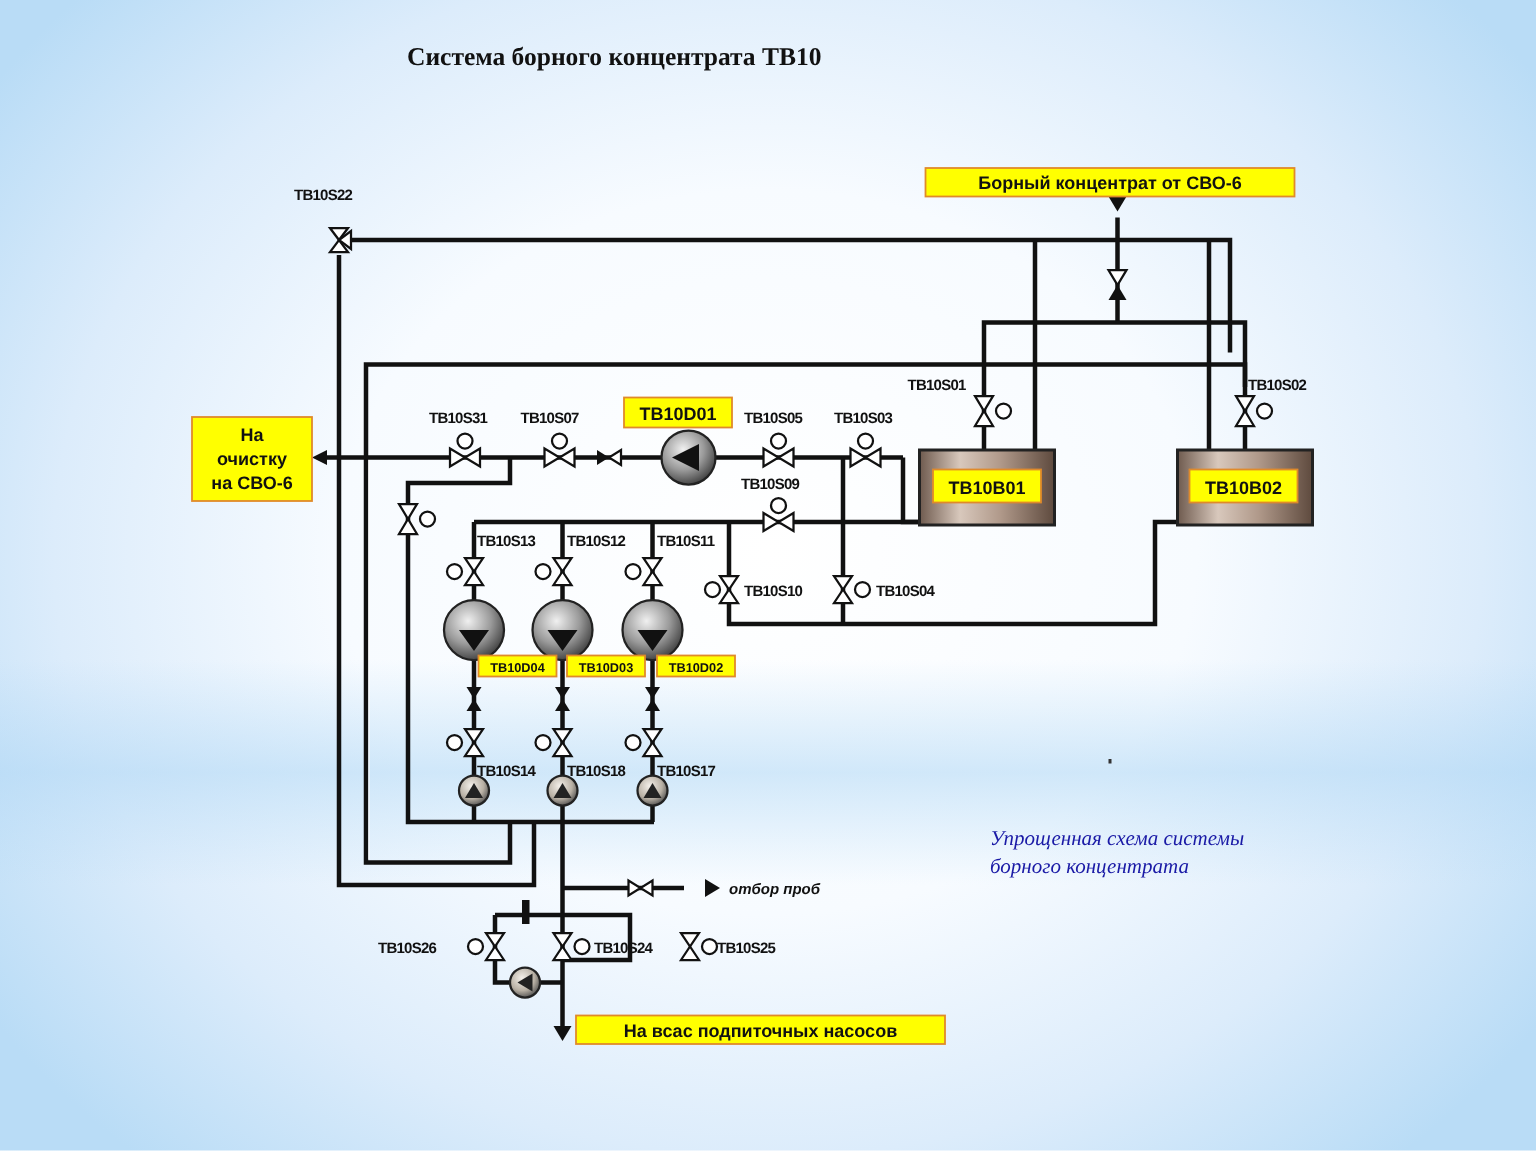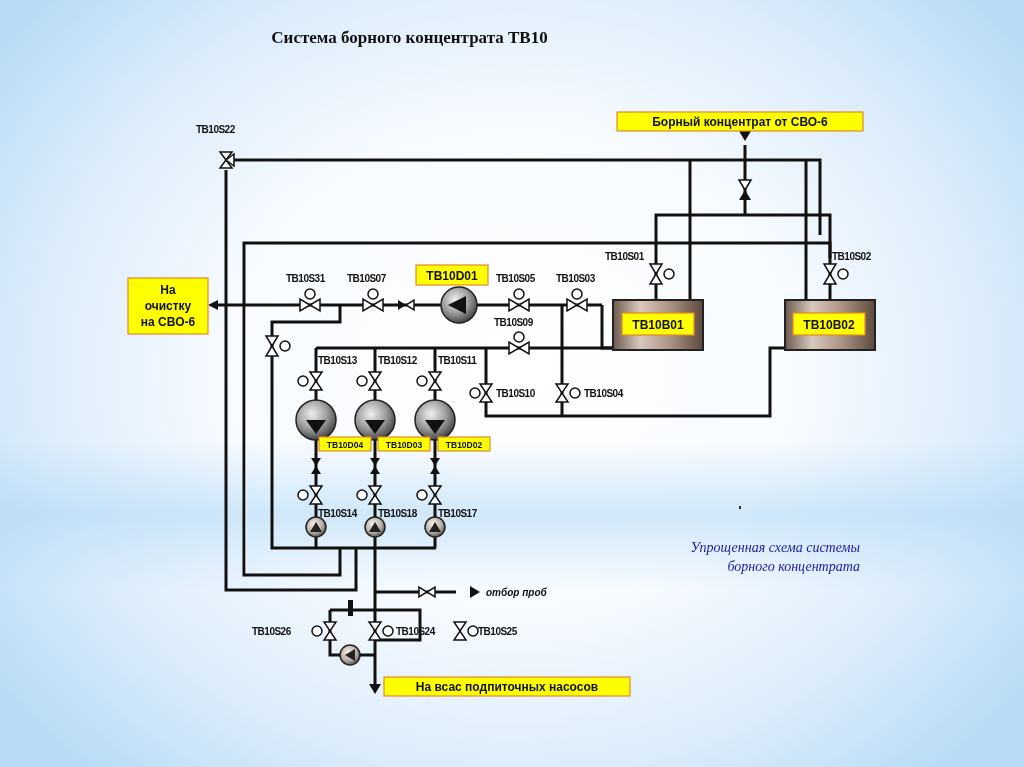--- a/index.html
+++ b/index.html
@@ -18,21 +18,21 @@
     font-family: "Liberation Serif", serif; font-weight: bold; font-size: 17px; color: #111;
   }
   svg#scheme { position: absolute; left: 0; top: 0; }
   .pipe { stroke: #111; stroke-width: 3; fill: none; }
   .pipe-hl { stroke: #fff; stroke-width: 1; fill: none; opacity: 0.7; }
   .lbl { font-family: "Liberation Sans", sans-serif; font-size: 10px; font-weight: bold; fill: #111; letter-spacing: -0.5px; }
   .ybox { fill: #ffff00; stroke: #e08a2a; stroke-width: 1.2; }
   .ytxt { font-family: "Liberation Sans", sans-serif; font-weight: bold; fill: #111; }
   .tank { fill: url(#tankGrad); stroke: #222; stroke-width: 2; }
   .caption {
-    position: absolute; left: 660px; width: 200px; top: 538px; text-align: right;
+    position: absolute; left: 660px; width: 200px; top: 550px; text-align: left;
     font-family: "Liberation Serif", serif; font-style: italic; font-size: 14px; color: #1a1aa6; line-height: 19px;
   }
   .dot { position: absolute; left: 739px; top: 506px; width: 2px; height: 3px; background:#333; }
 </style>
 </head>
 <body>
 
 <div class="band"></div>
 <div class="title">Система борного концентрата ТВ10</div>
 

